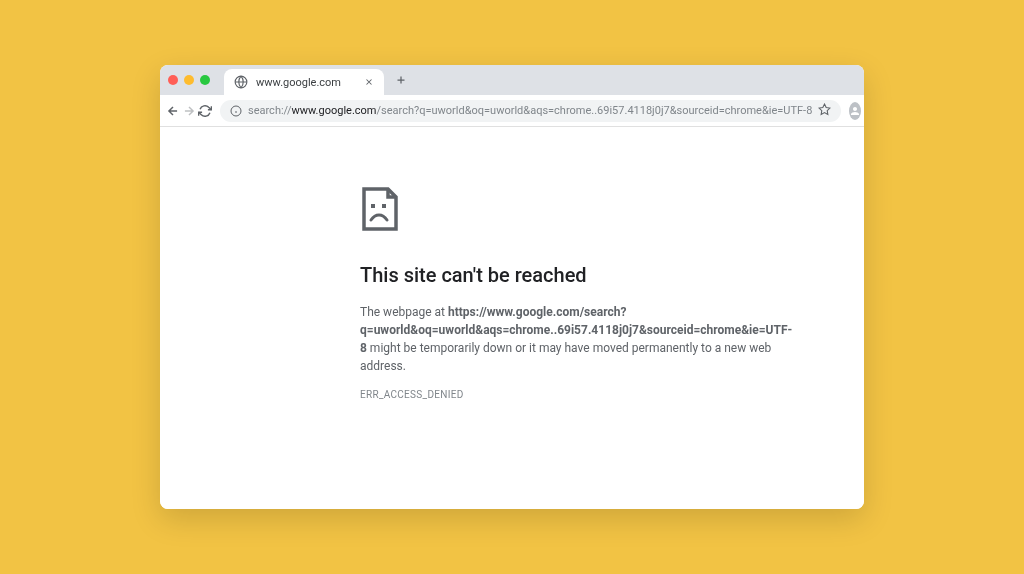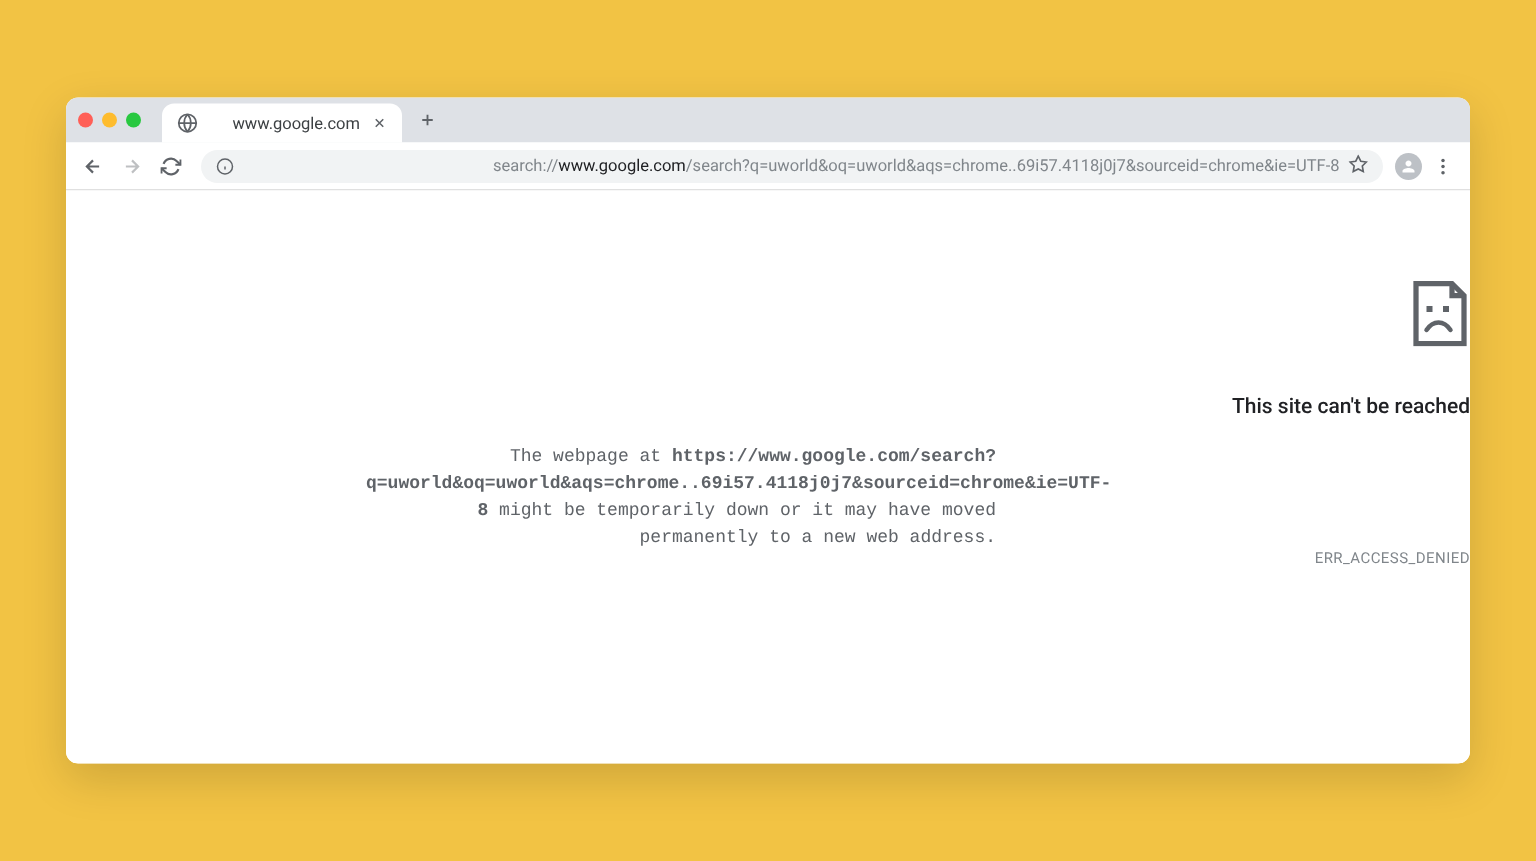--- a/index.html
+++ b/index.html
@@ -6,29 +6,28 @@
     body {
       background: #f2c344;
       width: 1024px;
       height: 574px;
       display: flex;
       align-items: center;
       justify-content: center;
       font-family: -apple-system, BlinkMacSystemFont, "Segoe UI", Roboto, Arial, sans-serif;
     }
     .browser-window {
-      width: 936px;
+      width: 704px;
       height: 444px;
       background: #fff;
       border-radius: 8px;
       box-shadow: 0 10px 30px rgba(0,0,0,0.15);
       overflow: hidden;
       display: flex;
       flex-direction: column;
-      text-align: right;
     }
     .tab-bar {
       height: 30px;
       background: #dee1e6;
       display: flex;
       align-items: center;
       padding-left: 8px;
     }
     .traffic-lights {
       display: flex;
@@ -151,36 +150,36 @@
     .content {
       flex: 1;
       background: #fff;
       padding: 60px 0 0 200px;
     }
     .error-icon {
       margin-bottom: 28px;
       color: #5f6368;
     }
     .error-heading {
-      font-size: 14px;
+      font-size: 20px;
       color: #202124;
       font-weight: 500;
       margin-bottom: 16px;
     }
     .error-body {
       font-size: 12px;
       color: #5f6368;
       line-height: 1.5;
       max-width: 420px;
-      font-family: Liberation Mono, monospace;
     }
     .error-body strong { color: #5f6368; font-weight: 700; }
     .error-code {
       font-size: 10px;
       color: #80868b;
+      margin-top: 14px;
       letter-spacing: 0.3px;
     }
   </style>
 </head>
 <body>
 
 <div class="browser-window">
   <div class="tab-bar">
     <div class="traffic-lights">
       <span class="tl-red"></span>

